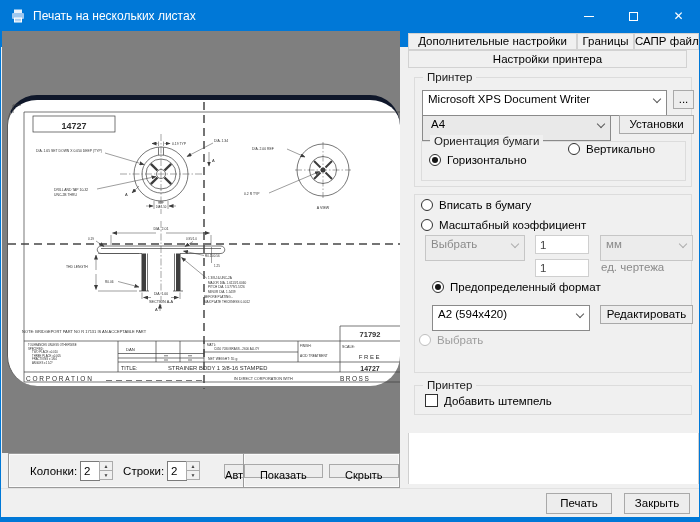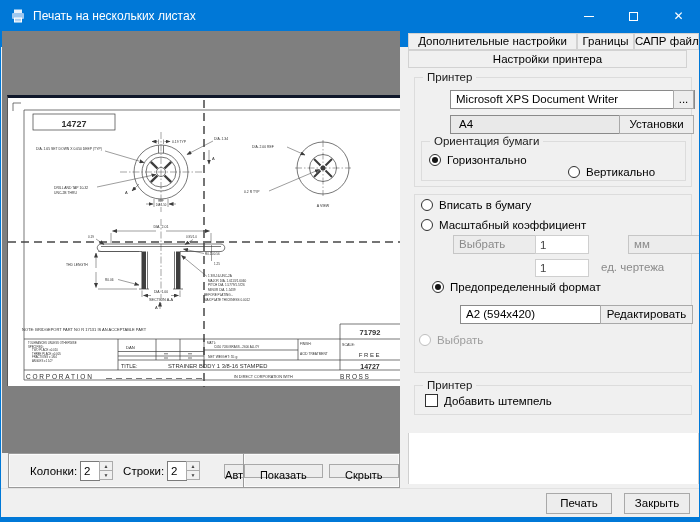--- a/index.html
+++ b/index.html
@@ -7,36 +7,36 @@
   #win{position:relative;width:700px;height:522px;background:#f0f0f0;border:1px solid #0078d7;overflow:hidden;}
   
   #titlebar{position:absolute;left:0;top:0;width:700px;height:46px;background:#0078d7;color:#fff;}
   #titlebar .ttl{position:absolute;left:32px;top:0;line-height:30px;font-size:12px;}
   .appicon{position:absolute;left:9px;top:7px;width:16px;height:16px;}
   .capbtn{position:absolute;top:0;width:45px;height:30px;display:flex;align-items:center;justify-content:center;color:#fff;font-size:12px;}
   .glyph-min{width:10px;height:1px;background:#fff;}
   .glyph-max{width:9px;height:9px;border:1px solid #fff;}
   
   #preview{position:absolute;left:1px;top:30px;width:398px;height:422px;background:#7f7f7f;overflow:hidden;}
-  #sheet{position:absolute;left:5px;top:64px;width:393px;height:291px;background:#fff;border-top:3px solid #0f172a;border-left:1px solid #5a5a5a;}
+  #sheet{position:absolute;left:5px;top:64px;width:393px;height:291px;background:#fff;border-top:5px solid #0f172a;border-left:1px solid #5a5a5a;border-radius:30px;}
   #sheet svg{display:block;}
   .ln{stroke:#3c3c3c;fill:none;stroke-width:0.7;}
   .thin{stroke-width:0.4;}
   .dim{stroke:#3c3c3c;fill:none;stroke-width:0.5;}
   .cl{stroke:#4a4a4a;fill:none;stroke-width:0.5;stroke-dasharray:7 2 1.5 2;}
   .pbreak{stroke:#474747;fill:none;stroke-width:1.5;stroke-dasharray:8 5;}
   #dw-ann text{fill:#2f2f2f;}
   
   .tabrow{position:absolute;left:407px;top:32px;width:291px;height:17px;display:flex;}
   .tab{border:1px solid #d2d2d2;background:#f0f0f0;font-size:11.5px;text-align:center;line-height:15px;overflow:hidden;white-space:nowrap;}
   .tab.active-tab{position:absolute;left:407px;top:49px;width:279px;height:18px;line-height:16px;}
   
   .grp{position:absolute;border:1px solid #dcdcdc;background:#f0f0f0;}
   .grp-label{position:absolute;top:-7px;left:8px;background:#f0f0f0;padding:0 4px;font-size:11.5px;color:#1a1a1a;line-height:13px;}
-  .combo{position:absolute;height:19px;background:#fff;border:1px solid #8a8a8a;font-size:11.5px;line-height:17px;padding:0 18px 0 5px;color:#000;white-space:nowrap;overflow:hidden;margin-left:28px;}
+  .combo{position:absolute;height:26px;background:#fff;border:1px solid #8a8a8a;font-size:11.5px;line-height:17px;padding:0 18px 0 5px;color:#000;white-space:nowrap;overflow:hidden;}
   .combo.gray{background:#e9e9e9;}
   .combo.disabled{background:#ececec;border-color:#c6c6c6;color:#8a8a8a;}
   .chev{position:absolute;right:6px;top:5px;width:6px;height:6px;border-right:1.3px solid #5a5a5a;border-bottom:1.3px solid #5a5a5a;transform:rotate(45deg);}
   .combo.disabled .chev{border-color:#adadad;}
   .btn{position:absolute;height:19px;background:#ededed;border:1px solid #a9a9a9;font-size:11.5px;line-height:17px;text-align:center;color:#000;}
   .tbox{position:absolute;height:19px;background:#fff;border:1px solid #cfcfcf;font-size:11.5px;line-height:17px;padding:0 4px;color:#444;}
   .radio-row{position:absolute;display:flex;align-items:center;gap:6px;}
   .radio{width:12px;height:12px;border-radius:50%;border:1px solid #2f2f2f;background:#fff;flex:0 0 auto;}
   .radio.checked{position:relative;}
   .radio.checked::after{content:'';position:absolute;left:2px;top:2px;width:6px;height:6px;border-radius:50%;background:#141414;}
@@ -262,21 +262,21 @@
       <span>A4</span>
       <span class="chev"></span>
     </div>
     <div class="btn" style="left:204px;top:37px;width:75px;">Установки</div>
     <div class="grp" style="left:6px;top:63px;width:265px;height:40px;">
       <span class="grp-label">Ориентация бумаги</span>
       <div class="radio-row" style="left:7px;top:12px;">
         <span class="radio checked"></span>
         <span class="rlabel">Горизонтально</span>
       </div>
-      <div class="radio-row" style="left:146px;top:24px;">
+      <div class="radio-row" style="left:146px;top:1px;">
         <span class="radio"></span>
         <span class="rlabel">Вертикально</span>
       </div>
     </div>
   </div>
 
   <div class="grp" style="left:413px;top:193px;width:278px;height:179px;">
     <div class="radio-row" style="left:6px;top:4px;">
       <span class="radio"></span>
       <span class="rlabel">Вписать в бумагу</span>

